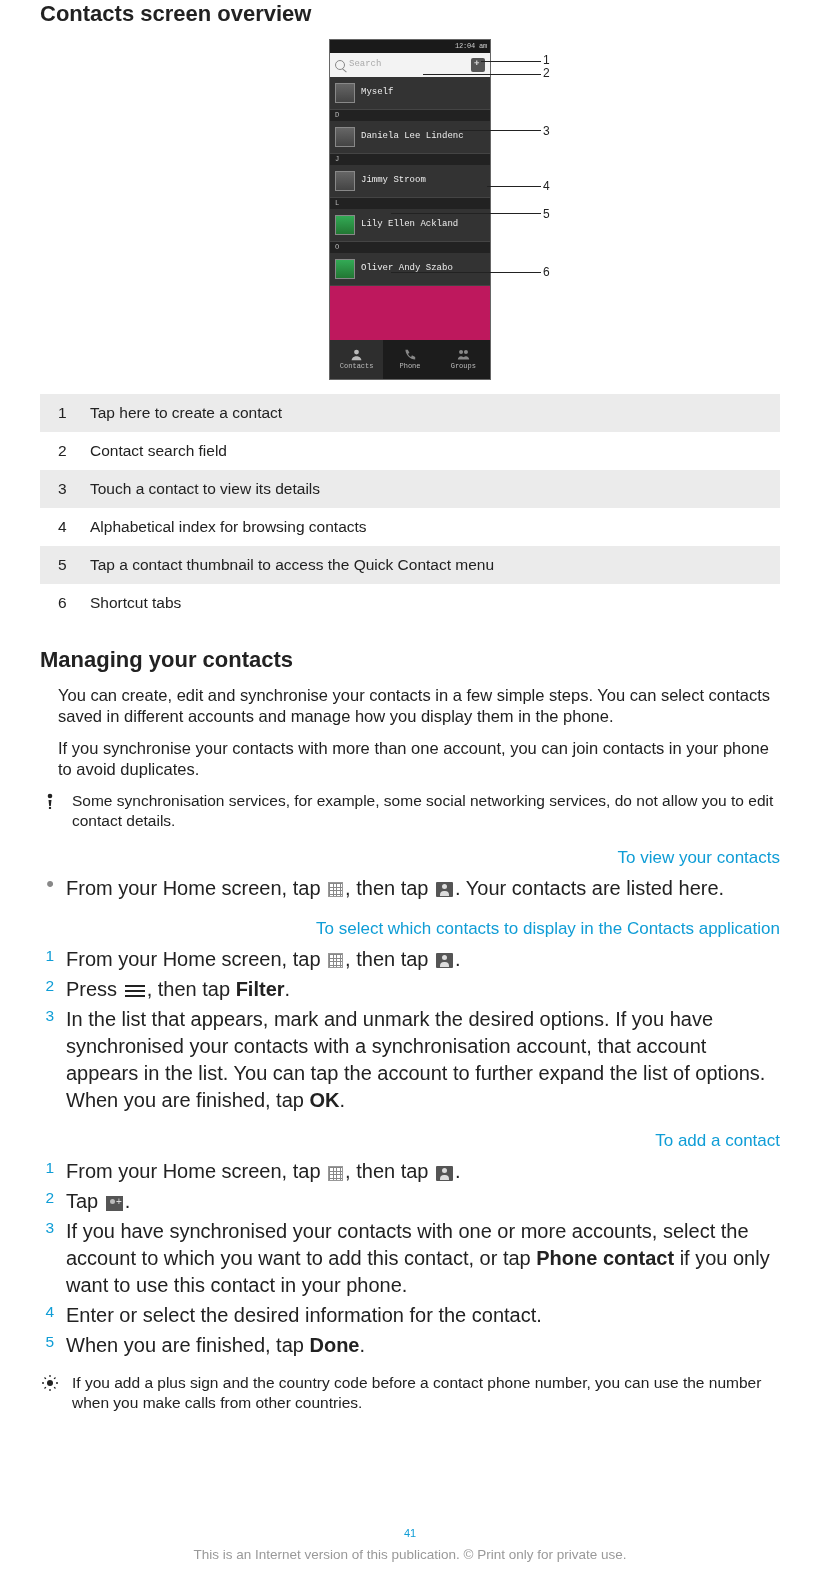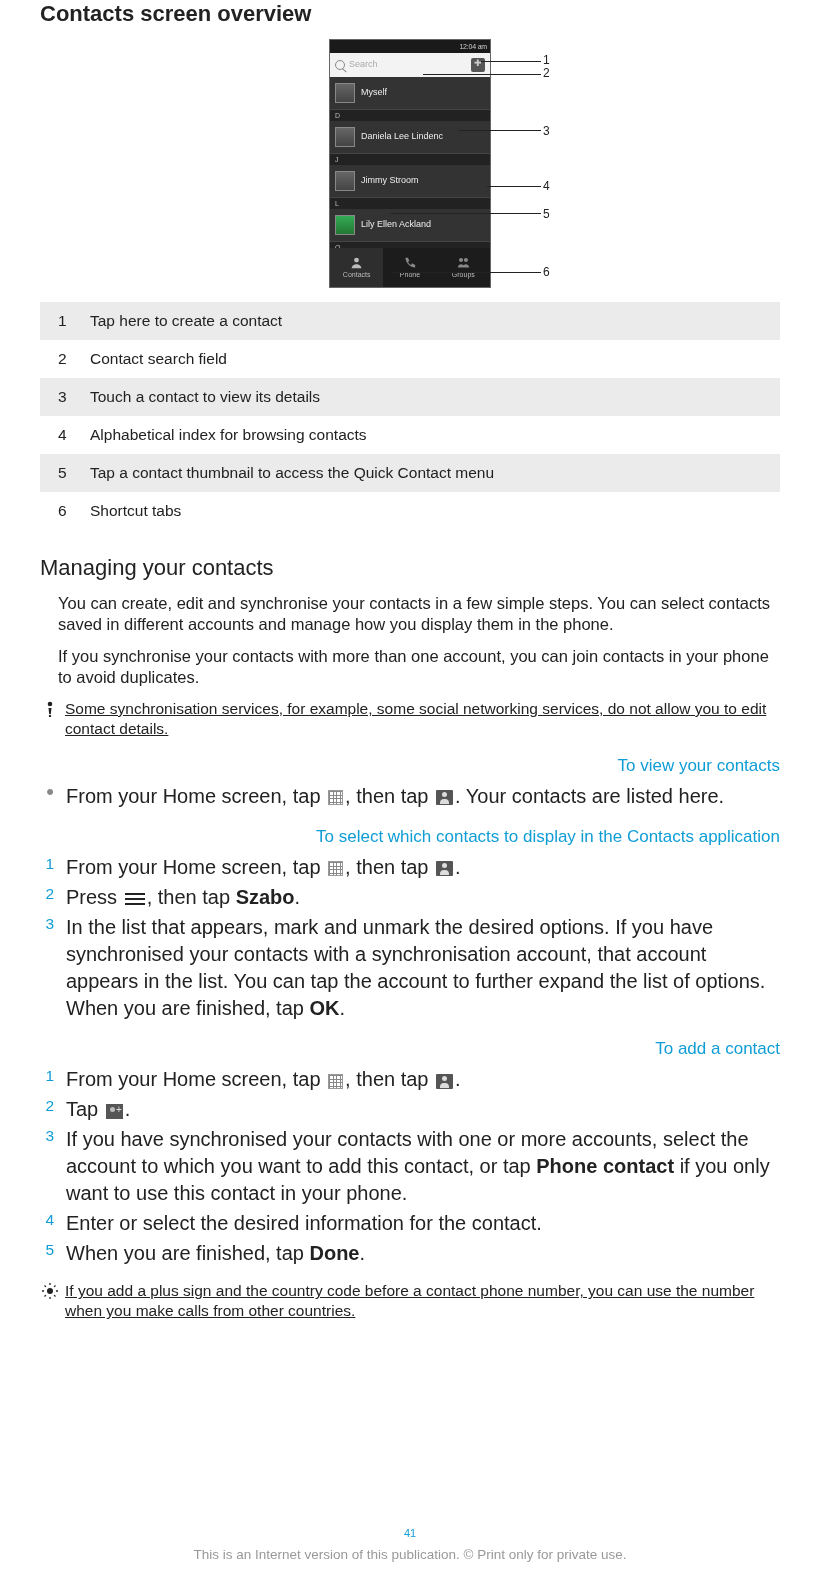--- a/index.html
+++ b/index.html
@@ -7,30 +7,30 @@
     font-family: Arial, Helvetica, sans-serif;
     width: 820px;
     height: 1590px;
     padding: 0 40px;
     color: #222;
     font-size: 16.5px;
     line-height: 1.3;
     position: relative;
   }
   h1 { font-size: 22px; font-weight: bold; margin-bottom: 10px; }
-  h2 { font-size: 22px; font-weight: normal; margin: 24px 0 10px 0; }
+  h2 { font-size: 22px; font-weight: bold; margin: 24px 0 10px 0; }
   .sub { color: #0f9dd6; font-size: 17px; margin: 16px 0 6px 26px; text-align: right; }
   p.body { margin: 6px 0 10px 18px; }
 
   .fig-wrap { display:flex; justify-content:center; margin: 6px 0 14px 0; }
   .fig { position: relative; }
   .phone {
-    width: 162px; height: 249px;
+    width: 162px; height: 341px;
     background: #be185d; border: 1px solid #666;
-    position: relative; overflow: hidden;
+    position: relative; overflow: hidden; font-family: Liberation Mono, monospace;
   }
   .statusbar { height: 13px; background:#1a1a1a; display:flex; justify-content:flex-end; align-items:center; padding:0 3px; }
   .statusbar span { color:#ccc; font-size:7px; letter-spacing:-0.2px; }
   .search-row { height: 24px; background:#f3f3f3; display:flex; align-items:center; padding:0 5px; gap:4px; }
   .mag { width:10px;height:10px;border:1px solid #888;border-radius:50%; position:relative; }
   .mag:after { content:""; position:absolute; width:5px;height:1px; background:#888; bottom:-2px; right:-3px; transform:rotate(40deg);}
   .search-text { color:#aaa; font-size:9px; }
   .add-ic { margin-left:auto; width:14px;height:14px; background:#555; position:relative; border-radius:2px;}
   .add-ic:before { content:"✚"; color:#ccc; font-size:9px; position:absolute; top:0px; left:3px;}
   .row { height:30px; display:flex; align-items:center; padding:16px 5px; gap:6px; border-bottom:1px solid #444; }
@@ -58,21 +58,21 @@
   .c5-line { top:174px; left:62px; width:150px;}
   .c5-num { top:168px; left:214px;}
   .c6-line { top:233px; left:62px; width:150px;}
   .c6-num { top:226px; left:214px;}
 
   table.legend { width:100%; border-collapse: collapse; font-size:15.5px; margin-bottom:10px;}
   table.legend td { padding: 9px 10px; }
   table.legend tr.shade { background:#ebebeb; }
   table.legend td.num { width:40px; padding-left:18px;}
 
-  .note-row { display:flex; gap:5px; margin:6px 0 10px 0;text-decoration:underline;}
+  .note-row { display:flex; gap:12px; margin:6px 0 10px 0;}
   .note-ic { width:20px; flex-shrink:0; display:flex; justify-content:center; padding-top:2px; }
   .note-text { font-size:15.5px; line-height:1.3;}
   .bulb-ic svg, .excl-ic svg { width:16px;height:16px;}
 
   ul.bullet { list-style:none; margin-left:0;}
   ul.bullet li { display:flex; gap:12px; margin:3px 0;}
   .bnum { width:14px; color:#0f9dd6; font-size:15.5px; flex-shrink:0; text-align:right; line-height:1.35;}
   .bnum.dot { color:#888; font-size:22px; line-height:0.8;}
   .btxt { flex:1; font-size:20px; line-height:1.35;}
   .btxt b { font-weight:bold;}
@@ -222,21 +222,21 @@
 </ul>
 
 <div class="sub">To select which contacts to display in the Contacts application</div>
 <ul class="bullet">
   <li>
     <div class="bnum">1</div>
     <div class="btxt"><span>From your Home screen, tap </span><span class="inline-ic ic-apps"></span><span>, then tap </span><span class="inline-ic ic-contact"></span><span>.</span></div>
   </li>
   <li>
     <div class="bnum">2</div>
-    <div class="btxt"><span>Press </span><span class="inline-ic ic-menu"></span><span>, then tap </span><b>Szabo</b><span>.</span></div>
+    <div class="btxt"><span>Press </span><span class="inline-ic ic-menu"></span><span>, then tap </span><b>Filter</b><span>.</span></div>
   </li>
   <li>
     <div class="bnum">3</div>
     <div class="btxt"><span>In the list that appears, mark and unmark the desired options. If you have synchronised your contacts with a synchronisation account, that account appears in the list. You can tap the account to further expand the list of options. When you are finished, tap </span><b>OK</b><span>.</span></div>
   </li>
 </ul>
 
 <div class="sub">To add a contact</div>
 <ul class="bullet">
   <li>

